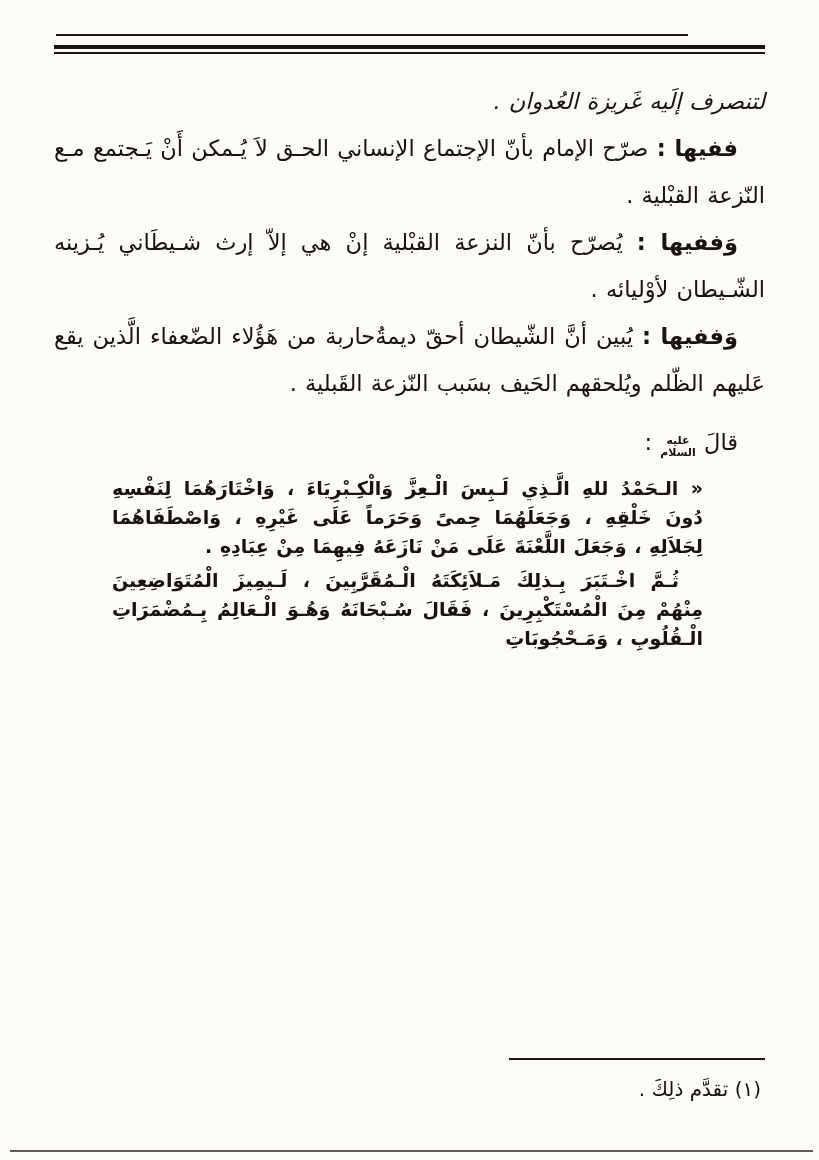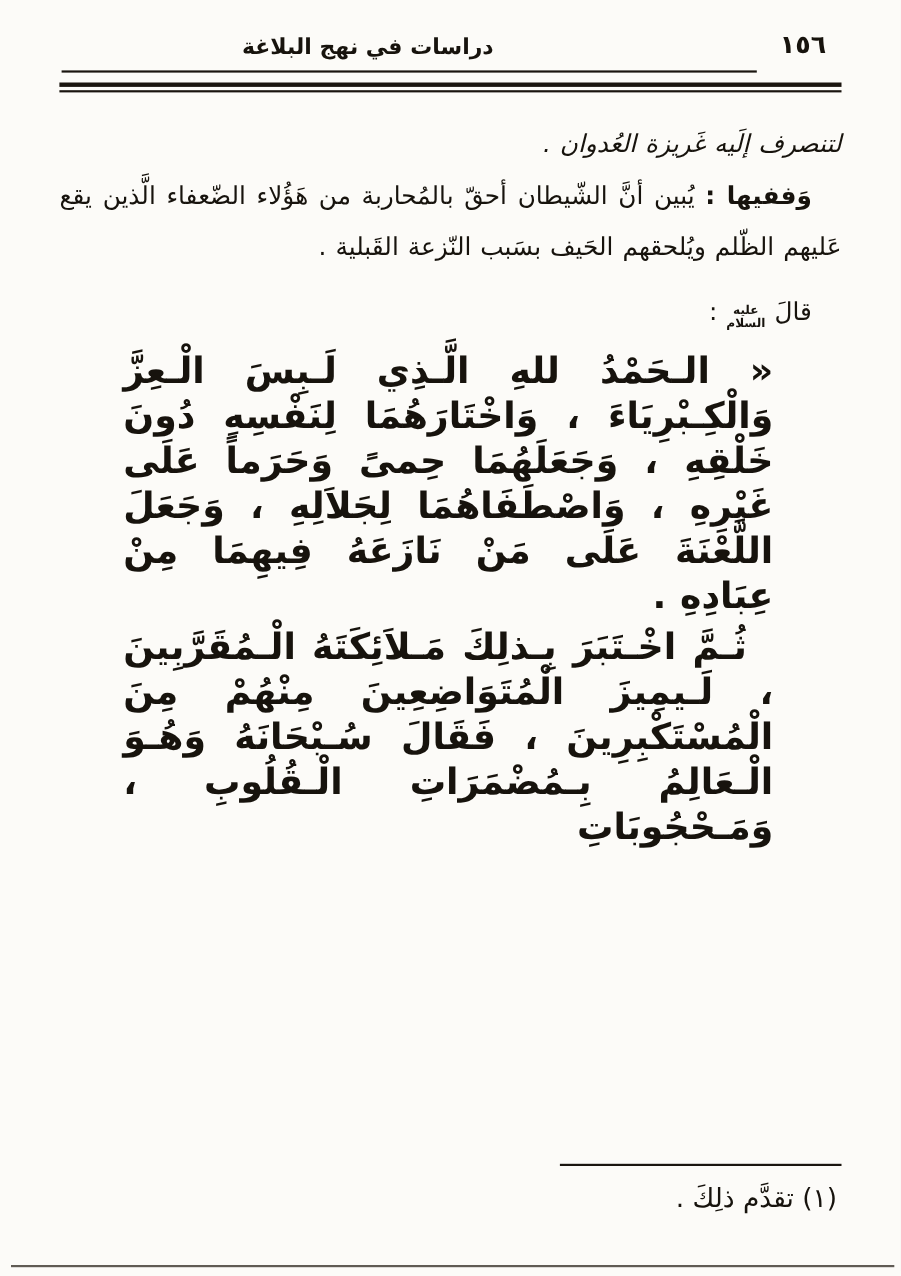--- a/index.html
+++ b/index.html
@@ -72,43 +72,43 @@
     text-align: center;
     vertical-align: -6px;
     margin: 0 7px;
     text-indent: 0;
   }
 
   
   .quote {
     margin: 8px 62px 0 58px;
     font-weight: bold;
-    font-size: 33px;
-    line-height: 41px;
+    font-size: 19px;
+    line-height: 29px;
     text-align: justify;
     word-spacing: 1px;
   }
   .quote p { margin: 0; }
   .quote p.q2 { text-indent: 24px; margin-top: 5px; }
 
   
   .footer {
     position: absolute;
     right: 54px;
     left: 54px;
     bottom: 58px;
   }
   .foot-rule {
     width: 256px;
     height: 2.5px;
     background: #1a150f;
   }
   .foot-note {
     margin: 16px 4px 0 0;
-    font-size: 24px;
+    font-size: 20px;
     line-height: 26px;
   }
   .foot-note .marker { font-weight: normal; }
 
   
   .scan-edge {
     position: absolute;
     bottom: 8px;
     left: 10px;
     right: 6px;
@@ -116,35 +116,33 @@
     background: #2c261e;
     opacity: 0.75;
   }
 </style>
 </head>
 <body>
 
 <div class="page">
   <div class="inner">
 
-    <header class="head">
-      <div class="book-title">دراسات في نهج البلاغة</div>
-      <div class="page-num">١٥٦</div>
-    </header>
     <div class="rule-title"></div>
     <div class="rule-thick"></div>
     <div class="rule-thin"></div>
 
     <main class="body">
       <p class="para flush"><span>لتنصرف إلَيه غَريزة العُدوان .</span></p>
 
 
+      <p class="para"><b class="lead">ففيها :</b> <span>صرّح الإمام بأنّ الإجتماع الإنساني الحـق لاَ يُـمكن أَنْ يَـجتمع مـع النّزعة القبْلية .</span></p>
 
+      <p class="para"><b class="lead">وَففيها :</b> <span>يُصرّح بأنّ النزعة القبْلية إنْ هي إلاّ إرث شـيطَاني يُـزينه الشّـيطان لأوْليائه .</span></p>
 
-      <p class="para"><b class="lead">وَففيها :</b> <span>يُبين أنَّ الشّيطان أحقّ بالمُحاربة من هَؤُلاء الضّعفاء الَّذين يقع عَليهم الظّلم ويُلحقهم الحَيف بسَبب النّزعة القَبلية .</span></p>
+      <p class="para"><b class="lead">وَففيها :</b> <span>يُبين أنَّ الشّيطان أحقّ ديمةُحاربة من هَؤُلاء الضّعفاء الَّذين يقع عَليهم الظّلم ويُلحقهم الحَيف بسَبب النّزعة القَبلية .</span></p>
 
 
       <p class="para qala"><span>قالَ</span><span class="salutation">عليه السلام</span><span>:</span></p>
     </main>
 
     <section class="quote">
       <p class="q1">« الـحَمْدُ للهِ الَّـذِي لَـبِسَ الْـعِزَّ وَالْكِـبْرِيَاءَ ، وَاخْتَارَهُمَا لِنَفْسِهِ دُونَ خَلْقِهِ ، وَجَعَلَهُمَا حِمىً وَحَرَماً عَلَى غَيْرِهِ ، وَاصْطَفَاهُمَا لِجَلاَلِهِ ، وَجَعَلَ اللَّعْنَةَ عَلَى مَنْ نَازَعَهُ فِيهِمَا مِنْ عِبَادِهِ .</p>
       <p class="q2">ثُـمَّ اخْـتَبَرَ بِـذلِكَ مَـلاَئِكَتَهُ الْـمُقَرَّبِينَ ، لَـيمِيزَ الْمُتَوَاضِعِينَ مِنْهُمْ مِنَ الْمُسْتَكْبِرِينَ ، فَقَالَ سُـبْحَانَهُ وَهُـوَ الْـعَالِمُ بِـمُضْمَرَاتِ الْـقُلُوبِ ، وَمَـحْجُوبَاتِ</p>
     </section>
 

